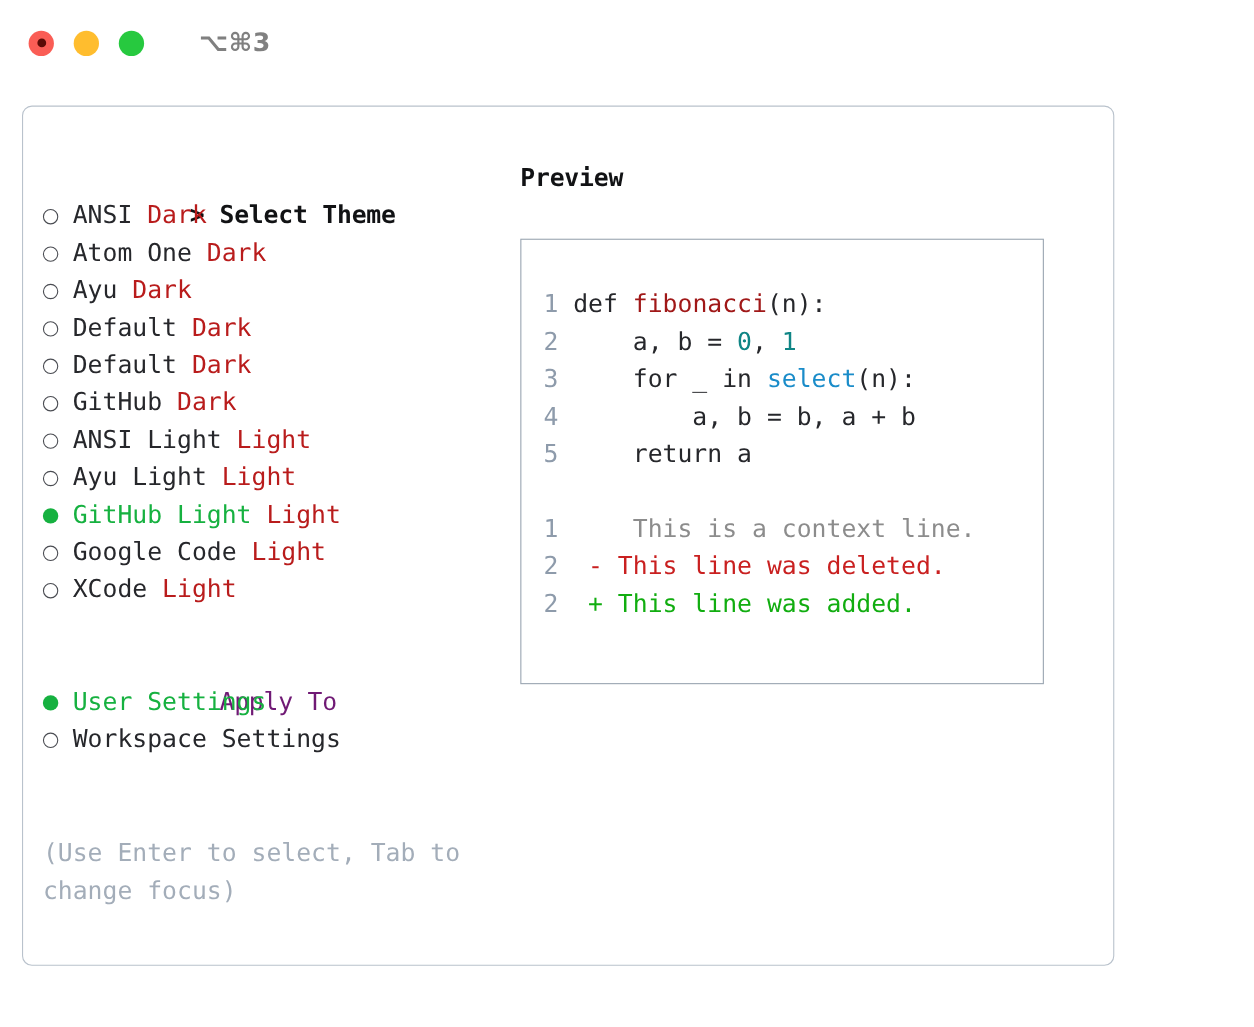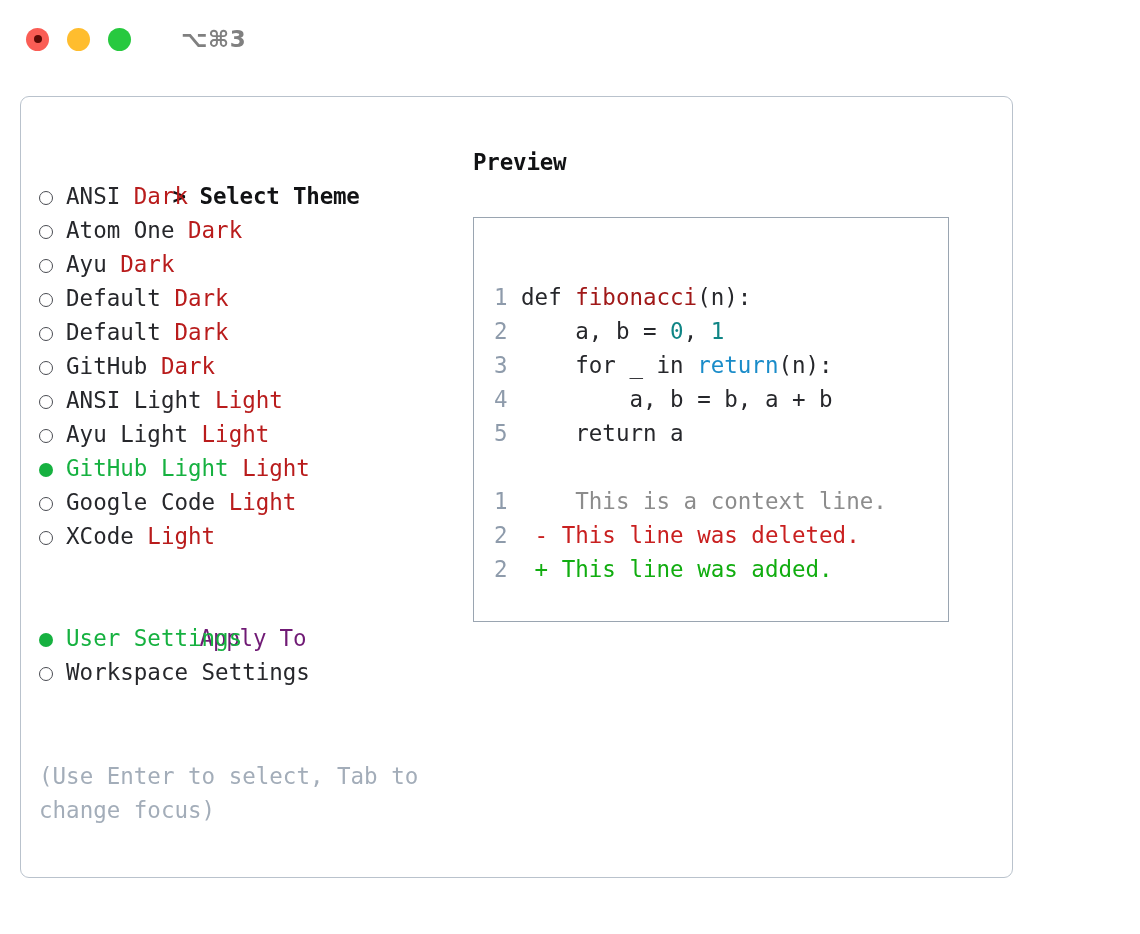--- a/index.html
+++ b/index.html
@@ -156,21 +156,21 @@
     color: #111214;
     letter-spacing: -0.2px;
   }
   .preview-box {
     margin-top: 38px;
     width: 476px;
     height: 405px;
     border: 1.6px solid #9aa5b1;
     box-sizing: border-box;
     background: #ffffff;
-    padding: 62px 0 0 20px;
+    padding: 42px 0 0 20px;
   }
   .code-line {
     font-size: 22.5px;
     line-height: 34px;
     white-space: pre;
     color: #26272b;
   }
   .ln {
     display: inline-block;
     width: 1ch;
@@ -237,21 +237,21 @@
       </div>
 
       <div class="hint">(Use Enter to select, Tab to change focus)</div>
 
       <div class="right-col">
         <div class="preview-title">Preview</div>
         <div class="preview-box">
           <div id="code-block">
               <div class="code-line"><span class="ln">1</span><span class="k-plain">def </span><span class="k-fn">fibonacci</span><span class="k-plain">(n):</span></div>
               <div class="code-line"><span class="ln">2</span><span class="k-plain">    a, b = </span><span class="k-num">0</span><span class="k-plain">, </span><span class="k-num">1</span></div>
-              <div class="code-line"><span class="ln">3</span><span class="k-plain">    for _ in </span><span class="k-call">return</span><span class="k-plain">(n):</span></div>
+              <div class="code-line"><span class="ln">3</span><span class="k-plain">    for _ in </span><span class="k-call">select</span><span class="k-plain">(n):</span></div>
               <div class="code-line"><span class="ln">4</span><span class="k-plain">        a, b = b, a + b</span></div>
               <div class="code-line"><span class="ln">5</span><span class="k-plain">    return a</span></div>
             </div>
           <div class="diff-gap"></div>
           <div id="diff-block">
               <div class="code-line"><span class="ln">1</span><span class="d-ctx">    This is a context line.</span></div>
               <div class="code-line"><span class="ln">2</span><span class="d-del"> - This line was deleted.</span></div>
               <div class="code-line"><span class="ln">2</span><span class="d-add"> + This line was added.</span></div>
             </div>
         </div>

